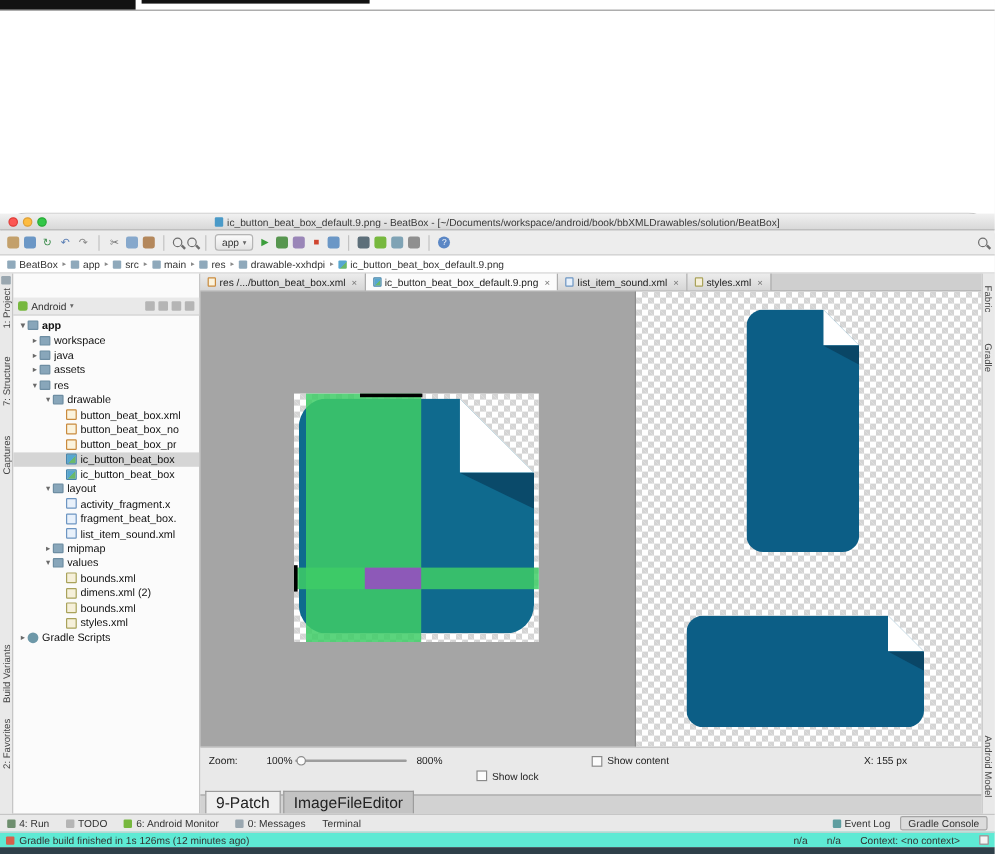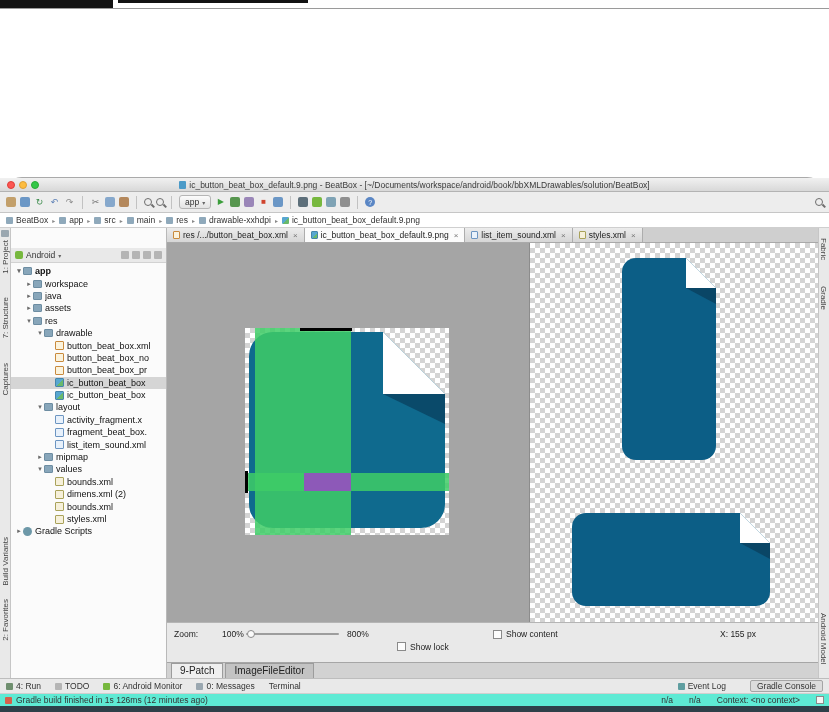--- a/index.html
+++ b/index.html
@@ -114,21 +114,21 @@
   .knob{position:absolute;top:-3.5px;left:1px;width:8px;height:8px;background:#fbfbfb;border:1px solid #8b8b8b;border-radius:50%;}
   .cmax{width:30px;}
   .cb{display:flex;align-items:center;gap:4px;}
   .cb1{margin-left:20px;width:96px;margin-top:25px;}
   .cb2{width:130px;}
   .box{width:9px;height:9px;border:1px solid #8a8a8a;background:#fcfcfc;display:flex;align-items:center;justify-content:center;font-size:8px;color:#1f6f1f;line-height:1;flex:0 0 9px;}
   .box.checked{background:#e9f3e9;}
   .coords{margin-left:auto;margin-right:44px;width:54px;}
 
   .btabs{height:16px;background:#d2d2d2;border-top:1px solid #a6a6a6;display:flex;align-items:flex-end;padding-left:4px;gap:2px;flex:0 0 16px;}
-  .btab{font-size:10px;padding:1px 8px 2px;border:1px solid #9c9c9c;border-bottom:none;background:#c3c3c3;color:#222;}
+  .btab{font-size:13px;padding:1px 8px 2px;border:1px solid #9c9c9c;border-bottom:none;background:#c3c3c3;color:#222;}
   .btab.active{background:#efefef;}
 
   .bbar{height:15px;background:#e9e9e9;border-top:1px solid #bdbdbd;display:flex;align-items:center;font-size:8.5px;color:#333;padding:0 6px;flex:0 0 15px;}
   .bitem{display:flex;align-items:center;gap:3px;margin-right:14px;white-space:nowrap;}
   .bico{width:7px;height:7px;border-radius:1px;flex:0 0 7px;}
   .bi-run{background:#6f8f6f;} .bi-todo{background:#b5b5b5;} .bi-monitor{background:#77b83e;} .bi-msg{background:#9aa7b0;} .bi-log{background:#5f9ea0;}
   .right-group{margin-left:auto;display:flex;align-items:center;gap:8px;}
   .gradle-console{border:1px solid #a5a5a5;background:#dcdcdc;padding:0 6px;border-radius:2px;height:12px;display:flex;align-items:center;}
 
   .sbar{height:13px;background:#5eead4;border-top:1px solid #cfcfcf;display:flex;align-items:center;font-size:8.5px;color:#333;padding:0 5px;gap:4px;flex:0 0 13px;white-space:nowrap;}
@@ -475,21 +475,21 @@
           <span>6: Android Monitor</span>
         </span>
       <span class="bitem">
           <span class="bico bi-msg"></span>
           <span>0: Messages</span>
         </span>
       <span class="bitem">
           <span>Terminal</span>
         </span>
       <span class="right-group">
-        <span class="bitem" style="margin-right:16px">
+        <span class="bitem" style="margin-right:0">
             <span class="bico bi-log"></span>
             <span>Event Log</span>
           </span>
         <span class="gradle-console">
             <span>Gradle Console</span>
           </span>
       </span>
     </div>
 
     <div class="sbar">

